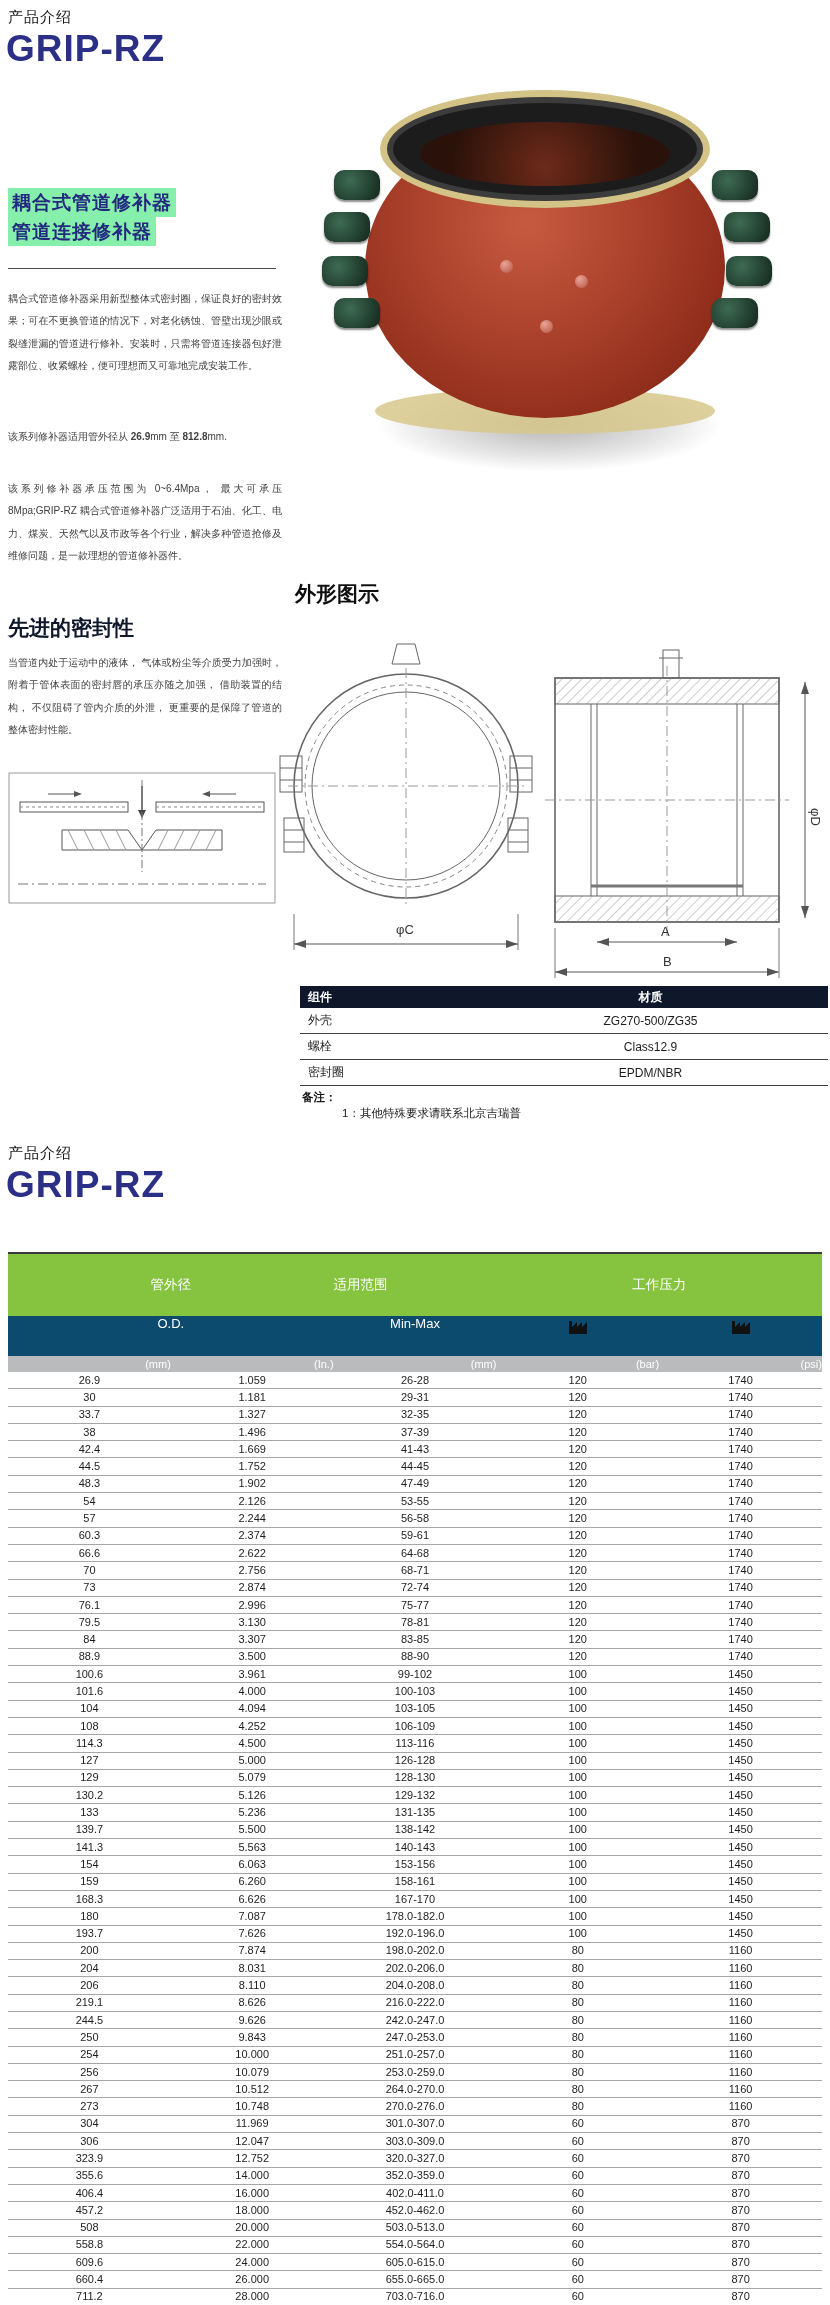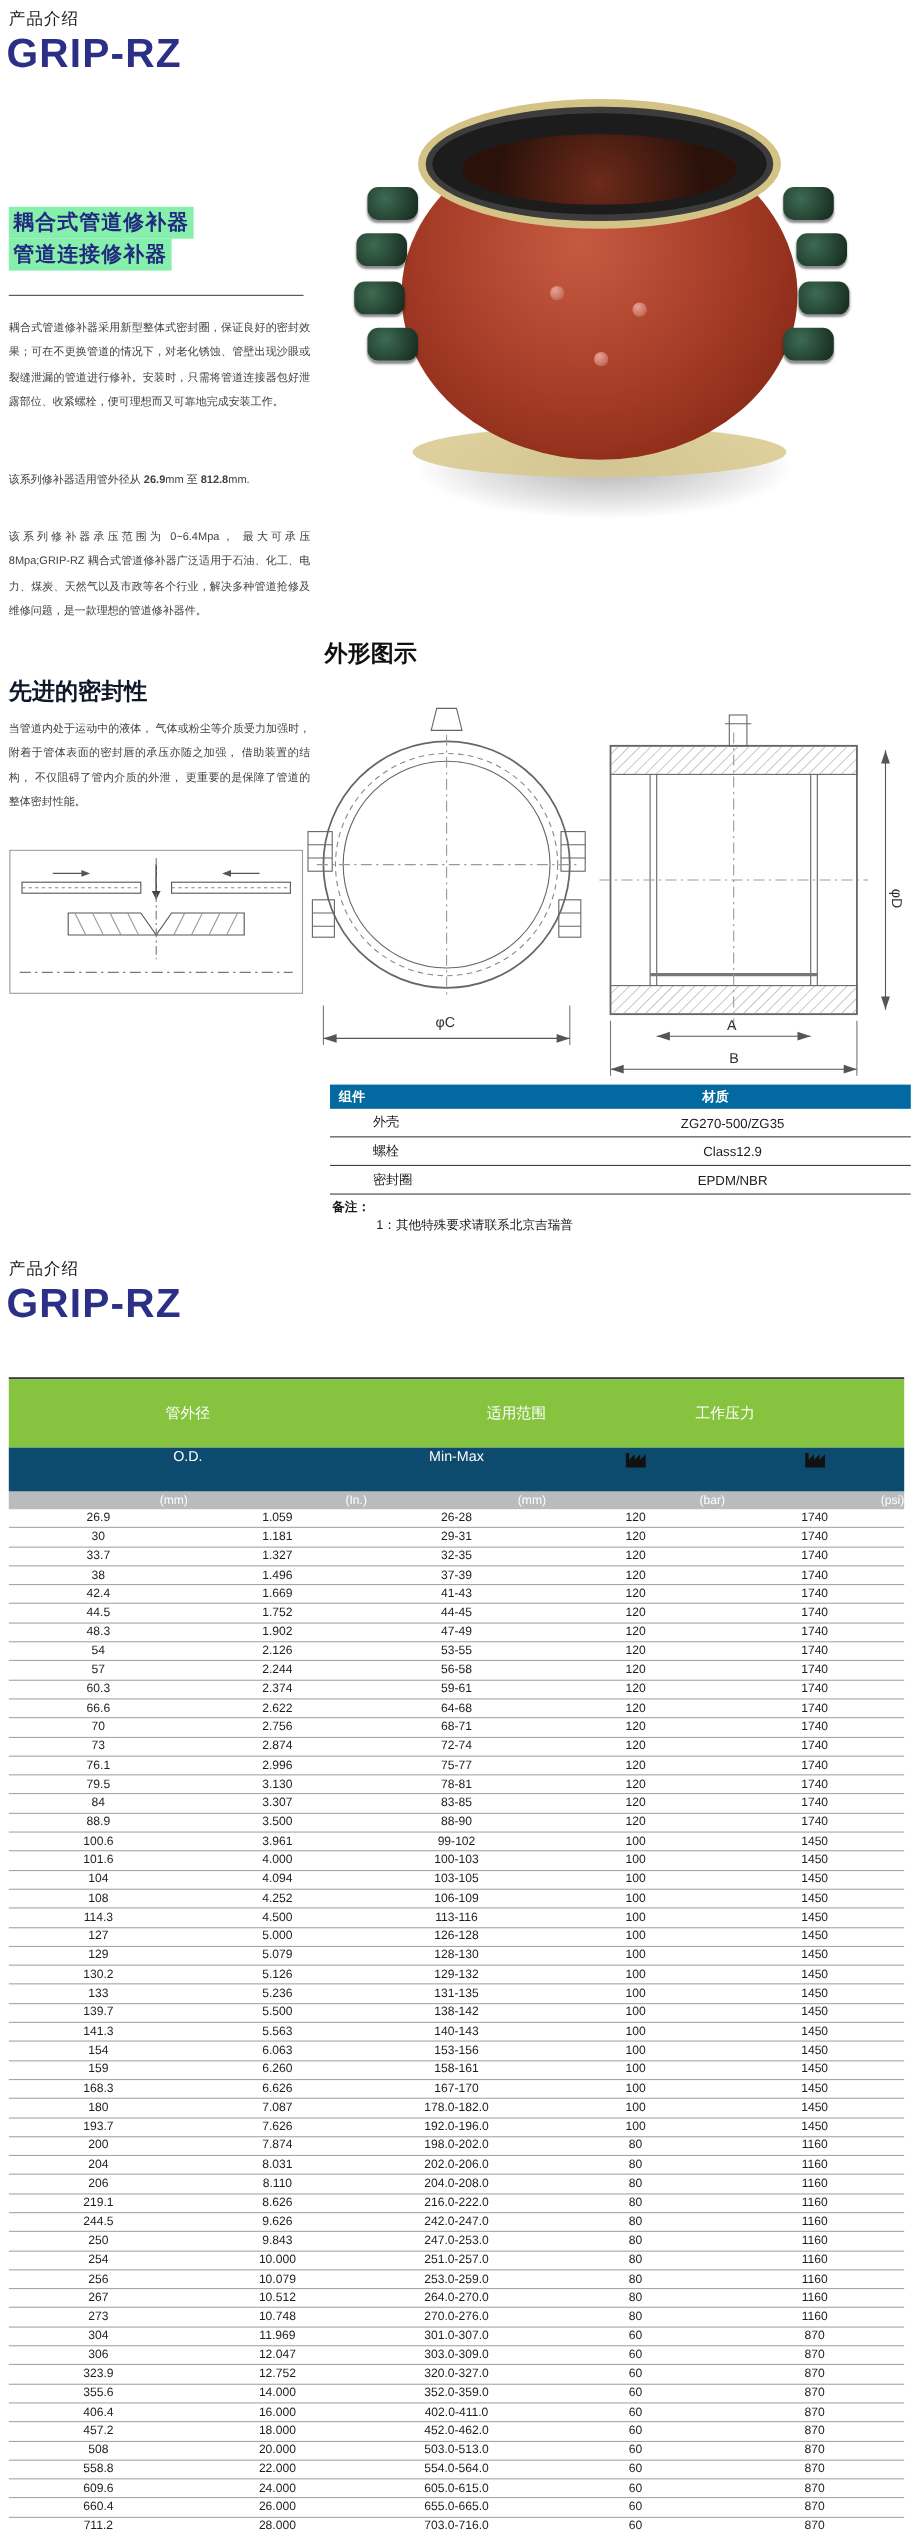--- a/index.html
+++ b/index.html
@@ -24,34 +24,34 @@
   .photo-body{width:360px;height:300px;border-radius:180px/150px;
     background:radial-gradient(circle at 45% 35%,#c65a41 0%,#b0452f 35%,#93301d 70%,#76200f 100%);}
   .photo-rim{width:316px;height:104px;border-radius:50%;background:#1c1c1c;border:7px solid #d4c386;box-shadow:inset 0 0 0 6px #3c3c3c;}
   .photo-rim-inner{width:250px;height:64px;border-radius:50%;background:radial-gradient(circle at 50% 70%,#6d2a1a,#2a120a 70%);}
   .photo-band{width:340px;height:46px;border-radius:50%;background:#d8c88c;opacity:.85;}
   .bolt{width:46px;height:30px;border-radius:10px;background:radial-gradient(circle at 35% 35%,#3d6b52,#1f3a2c 70%,#142619);box-shadow:0 2px 2px rgba(0,0,0,.45);}
   .stud{width:13px;height:13px;border-radius:50%;background:radial-gradient(circle at 35% 30%,#e9a396,#b45543);}
 
   
   .mat-table{width:528px;font-size:12px;}
-  .mat-head{display:flex;background:#0369a1;color:#ffffff;font-weight:700;height:22px;align-items:center;}
+  .mat-head{display:flex;background:#0f172a;color:#ffffff;font-weight:700;height:22px;align-items:center;}
   .mat-head .c1{width:165px;padding-left:8px;}
   .mat-head .c2{flex:1;text-align:center;}
   .mat-row{display:flex;height:25px;align-items:center;border-bottom:1px solid #3f3f3f;color:#1c1c1c;}
-  .mat-row .c1{width:165px;padding-left:8px;margin-left:31px;}
+  .mat-row .c1{width:165px;padding-left:8px;}
   .mat-row .c2{flex:1;text-align:center;}
   .note-label{font-size:11.5px;font-weight:700;color:#1a1a1a;}
   .note-line{font-size:11.5px;color:#1a1a1a;margin-left:40px;}
 
   
   .spec{width:814px;border-top:2px solid #3a3a3a;border-bottom:2px solid #555;}
   .spec-ghead{display:flex;background:#86c440;color:#fff;height:62px;align-items:center;font-size:13.5px;}
   .spec-ghead .g1{width:40%;text-align:center;}
-  .spec-ghead .g2{width:20%;text-align:right;}
+  .spec-ghead .g2{width:20%;text-align:left;}
   .spec-ghead .g3{width:40%;text-align:center;}
   .spec-dark{display:flex;background:#0c4a6e;color:#fff;height:40px;font-size:13px;}
   .spec-dark .d1{width:40%;text-align:center;}
   .spec-dark .d2{width:20%;text-align:center;}
   .spec-dark .d3{width:20%;text-align:center;}
   .spec-dark .d4{width:20%;text-align:center;}
   .spec-units{display:flex;background:#b9bbbd;color:#fff;height:16px;align-items:center;font-size:11px;}
   .spec-units div{width:20%;text-align:right;}
   .srow{display:flex;height:16.31px;align-items:center;border-bottom:1px solid #a6a6a6;font-size:11px;color:#1d1d1d;}
   .scell{width:20%;text-align:center;line-height:1;}

